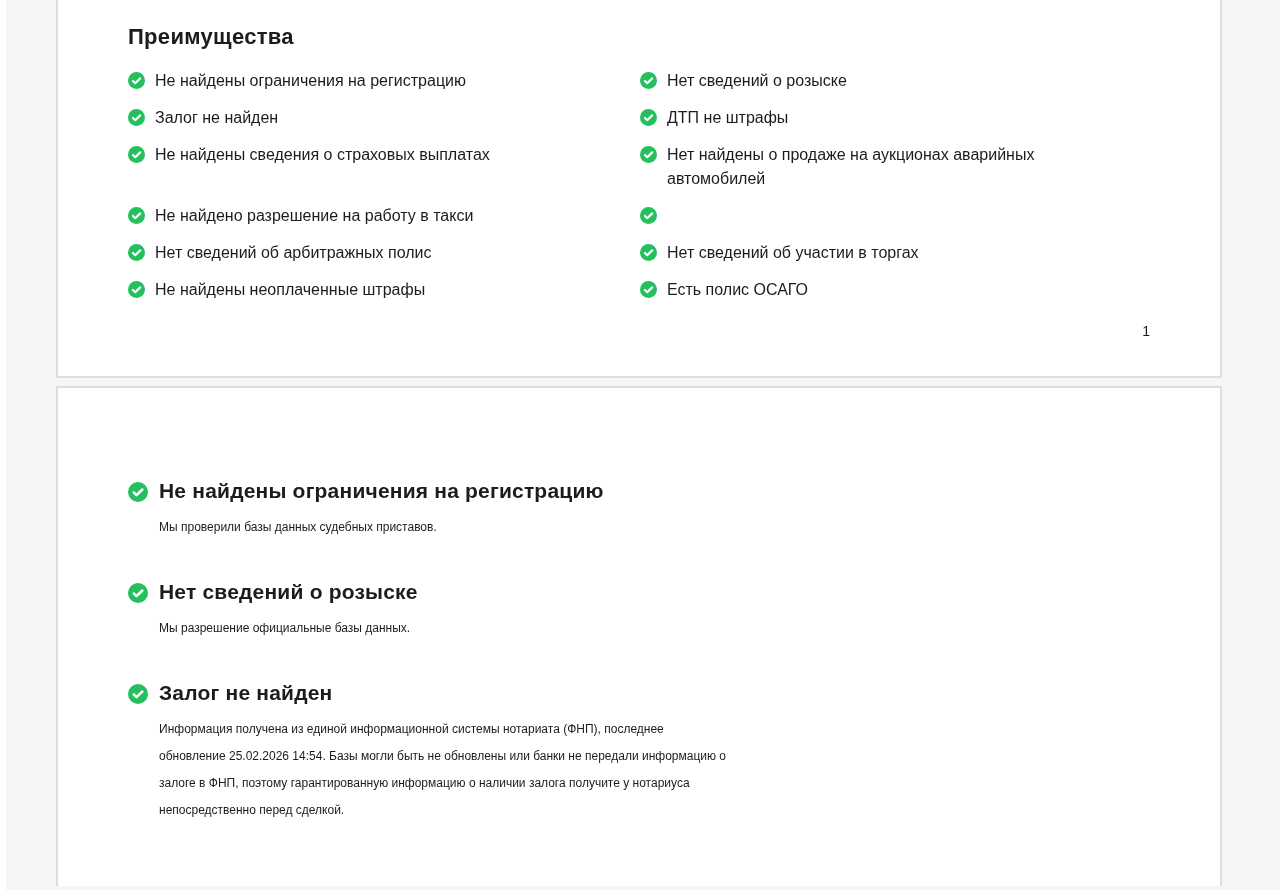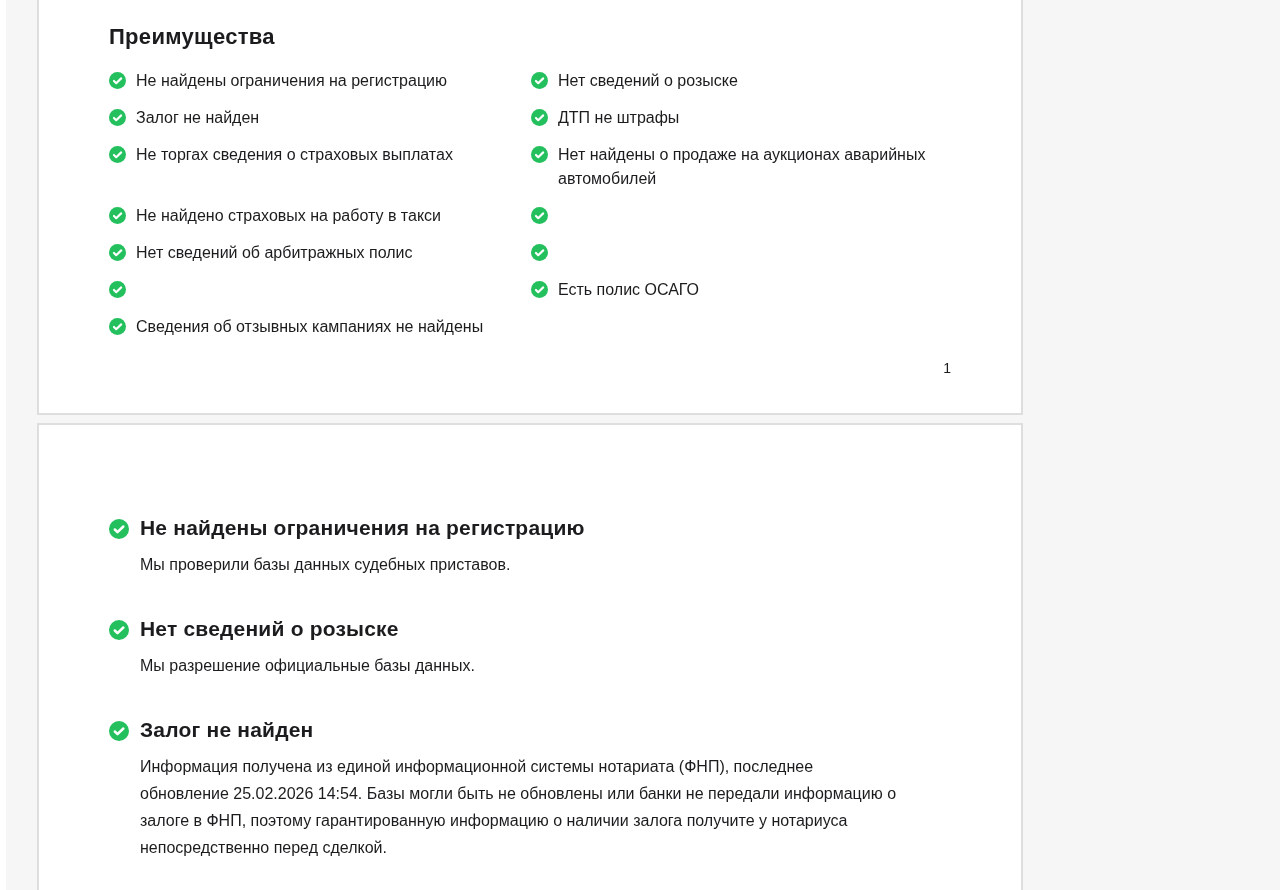--- a/index.html
+++ b/index.html
@@ -15,22 +15,22 @@
   body{
     width:1280px;height:890px;overflow:hidden;
     background:var(--page-bg);
     color:var(--text);
     font-family:"Liberation Sans","DejaVu Sans",sans-serif;
   }
   .left-strip{position:fixed;left:0;top:0;width:6px;height:100%;background:#fff;}
   .card{
     background:var(--card-bg);
     border:2px solid var(--card-border);
-    margin-left:37px;
-    width:986px;
+    margin-left:56px;
+    width:1166px;
   }
   .card-advantages{
     border-top:none;
     padding:24px 70px 36px 70px;
   }
   .card-details{
     border-bottom:none;
     margin-top:8px;
     padding:90px 70px 60px 70px;
     min-height:500px;
@@ -77,21 +77,21 @@
   .section-head .check-icon{margin-top:4px;}
   .section-title{
     font-size:21px;
     font-weight:bold;
     letter-spacing:.2px;
     line-height:26px;
     margin:0;
   }
   .section-body{
     margin:10px 0 0 31px;
-    font-size:16px;
+    font-size:12px;
     line-height:27px;
     max-width:920px;
     white-space:pre-line;
   }
 </style>
 </head>
 <body>
 
 <div class="left-strip"></div>
 
@@ -141,21 +141,21 @@
   </div>
 
   <div class="adv-row">
     <div class="adv-item">
       <span class="check-icon">
         <svg width="17" height="17" viewBox="0 0 24 24">
           <circle class="check-circle" cx="12" cy="12" r="12"></circle>
           <path class="check-path" d="M7 12.6l3.2 3.2L17.2 9"></path>
         </svg>
       </span>
-      <span class="adv-text">Не торгах сведения о страховых выплатах</span>
+      <span class="adv-text">Не найдены сведения о страховых выплатах</span>
     </div>
     <div class="adv-item">
       <span class="check-icon">
         <svg width="17" height="17" viewBox="0 0 24 24">
           <circle class="check-circle" cx="12" cy="12" r="12"></circle>
           <path class="check-path" d="M7 12.6l3.2 3.2L17.2 9"></path>
         </svg>
       </span>
       <span class="adv-text">Нет найдены о продаже на аукционах аварийных
 автомобилей</span>
@@ -163,21 +163,21 @@
   </div>
 
   <div class="adv-row">
     <div class="adv-item">
       <span class="check-icon">
         <svg width="17" height="17" viewBox="0 0 24 24">
           <circle class="check-circle" cx="12" cy="12" r="12"></circle>
           <path class="check-path" d="M7 12.6l3.2 3.2L17.2 9"></path>
         </svg>
       </span>
-      <span class="adv-text">Не найдено страховых на работу в такси</span>
+      <span class="adv-text">Не найдено разрешение на работу в такси</span>
     </div>
     <div class="adv-item">
       <span class="check-icon">
         <svg width="17" height="17" viewBox="0 0 24 24">
           <circle class="check-circle" cx="12" cy="12" r="12"></circle>
           <path class="check-path" d="M7 12.6l3.2 3.2L17.2 9"></path>
         </svg>
       </span>
     </div>
   </div>
@@ -192,63 +192,45 @@
       </span>
       <span class="adv-text">Нет сведений об арбитражных полис</span>
     </div>
     <div class="adv-item">
       <span class="check-icon">
         <svg width="17" height="17" viewBox="0 0 24 24">
           <circle class="check-circle" cx="12" cy="12" r="12"></circle>
           <path class="check-path" d="M7 12.6l3.2 3.2L17.2 9"></path>
         </svg>
       </span>
-    </div>
-  </div>
-
-  <div class="adv-row">
-    <div class="adv-item">
-      <span class="check-icon">
-        <svg width="17" height="17" viewBox="0 0 24 24">
-          <circle class="check-circle" cx="12" cy="12" r="12"></circle>
-          <path class="check-path" d="M7 12.6l3.2 3.2L17.2 9"></path>
-        </svg>
-      </span>
+      <span class="adv-text">Нет сведений об участии в торгах</span>
+    </div>
+  </div>
+
+  <div class="adv-row">
+    <div class="adv-item">
+      <span class="check-icon">
+        <svg width="17" height="17" viewBox="0 0 24 24">
+          <circle class="check-circle" cx="12" cy="12" r="12"></circle>
+          <path class="check-path" d="M7 12.6l3.2 3.2L17.2 9"></path>
+        </svg>
+      </span>
+      <span class="adv-text">Не найдены неоплаченные штрафы</span>
     </div>
     <div class="adv-item">
       <span class="check-icon">
         <svg width="17" height="17" viewBox="0 0 24 24">
           <circle class="check-circle" cx="12" cy="12" r="12"></circle>
           <path class="check-path" d="M7 12.6l3.2 3.2L17.2 9"></path>
         </svg>
       </span>
       <span class="adv-text">Есть полис ОСАГО</span>
     </div>
   </div>
 
-  <div class="adv-row">
-    <div class="adv-item">
-      <span class="check-icon">
-        <svg width="17" height="17" viewBox="0 0 24 24">
-          <circle class="check-circle" cx="12" cy="12" r="12"></circle>
-          <path class="check-path" d="M7 12.6l3.2 3.2L17.2 9"></path>
-        </svg>
-      </span>
-      <span class="adv-text">Сведения об отзывных кампаниях не найдены</span>
-    </div>
-    <div class="adv-item" style="visibility: hidden;">
-      <span class="check-icon">
-        <svg width="17" height="17" viewBox="0 0 24 24">
-          <circle class="check-circle" cx="12" cy="12" r="12"></circle>
-          <path class="check-path" d="M7 12.6l3.2 3.2L17.2 9"></path>
-        </svg>
-      </span>
-      <span class="adv-text"></span>
-    </div>
-  </div>
 </div>
   <div class="page-num">1</div>
 </section>
 
 <section class="card card-details">
   <div>
   <div class="section">
     <div class="section-head">
       <span class="check-icon">
         <svg width="20" height="20" viewBox="0 0 24 24">

